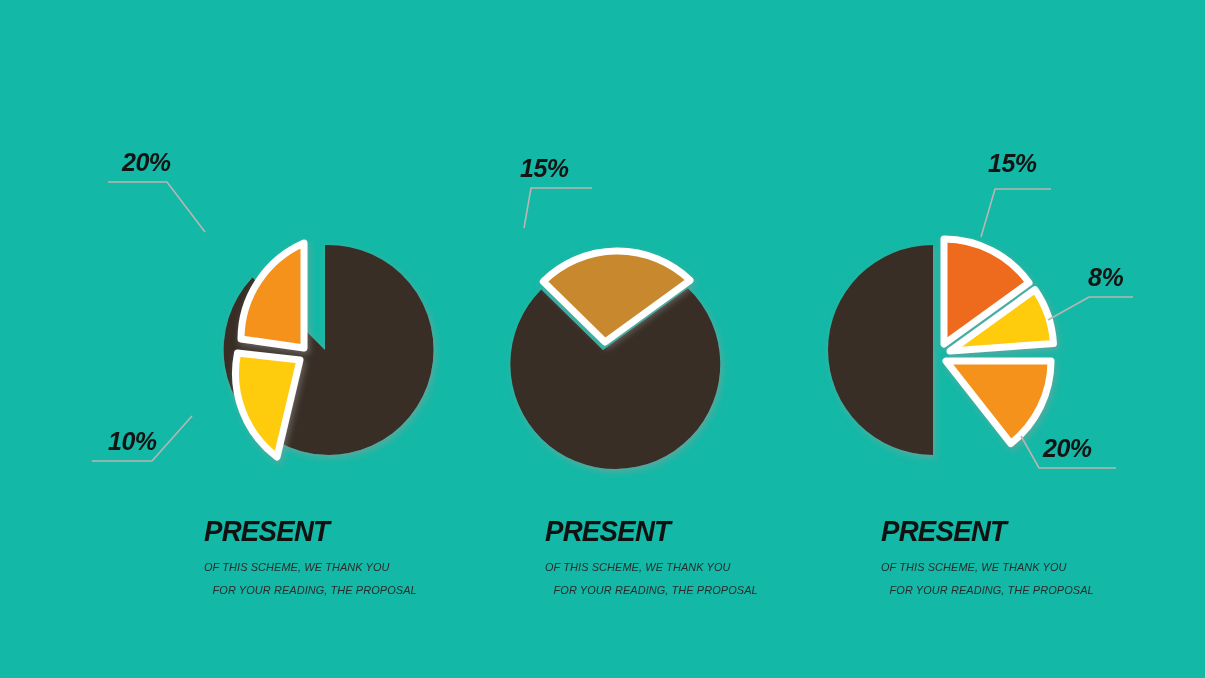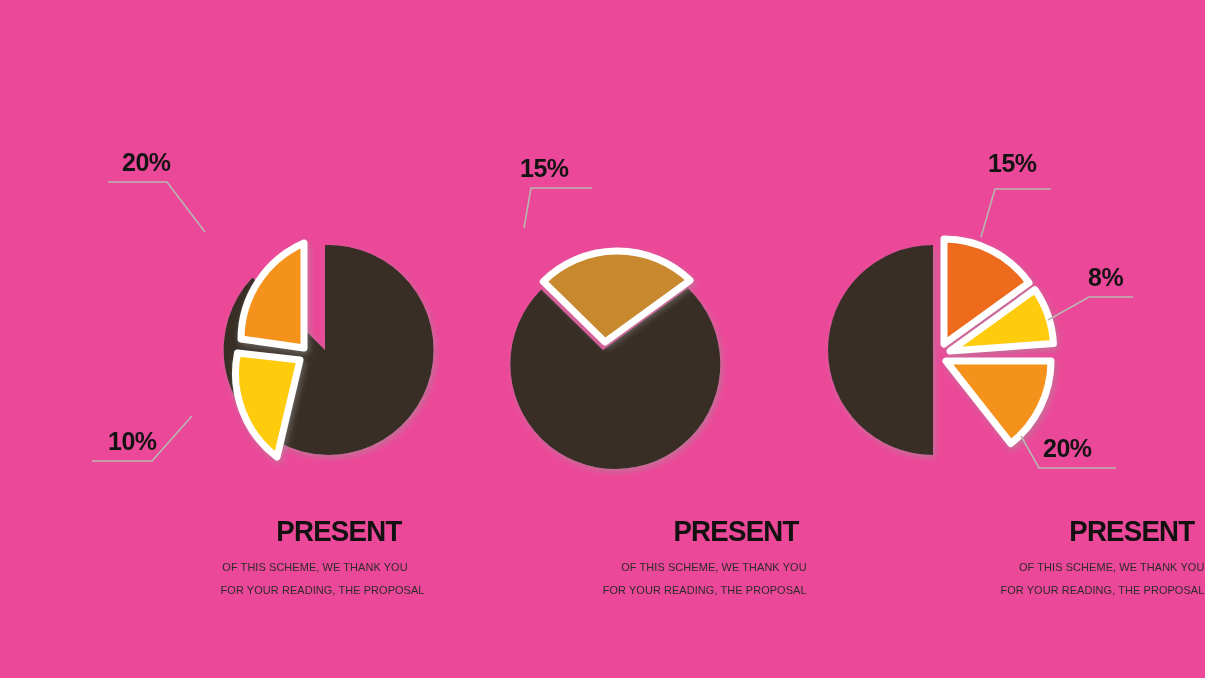--- a/index.html
+++ b/index.html
@@ -11,21 +11,22 @@
     width: 1205px;
     height: 678px;
     background: #fafaf9;
     font-family: "Liberation Sans", sans-serif;
     overflow: hidden;
   }
   .slide {
     position: relative;
     width: 1205px;
     height: 678px;
-    background: #ec4899;
+    background: #14b8a6;
+    font-style: italic;
   }
   .chart-block {
     position: absolute;
     top: 0;
     width: 402px;
     height: 678px;
   }
   #block-1 { left: 0px; }
   #block-2 { left: 402px; }
   #block-3 { left: 803px; }
@@ -47,24 +48,24 @@
     letter-spacing: -0.5px;
   }
   .leader-line {
     fill: none;
     stroke: #b8b6b2;
     stroke-width: 1.6;
   }
 
   .caption {
     position: absolute;
-    left: 16px;
+    left: 8px;
     top: 515px;
     width: 402px;
-    text-align: right;
+    text-align: left;
     padding-left: 0;
   }
   .caption-inner {
     margin-left: 196px;
   }
   #block-2 .caption-inner { margin-left: 135px; }
   #block-3 .caption-inner { margin-left: 70px; }
 
   .caption-title {
     font-family: "Liberation Sans", sans-serif;

